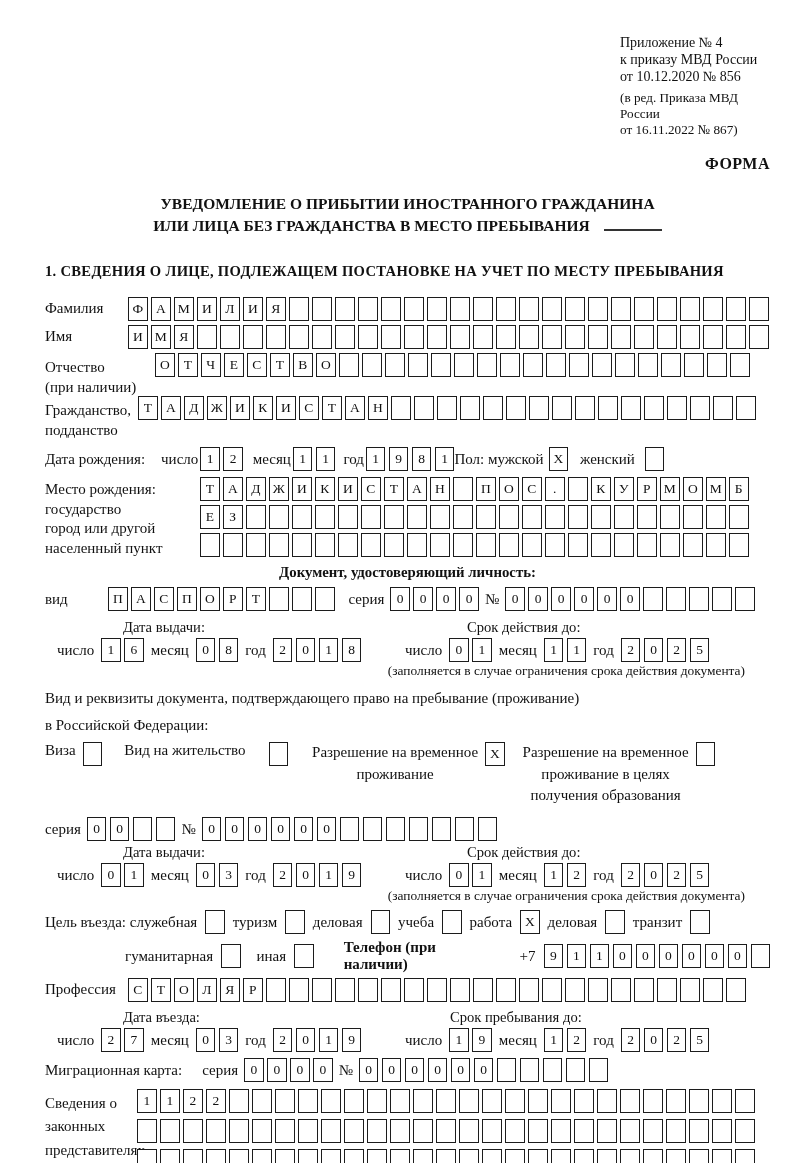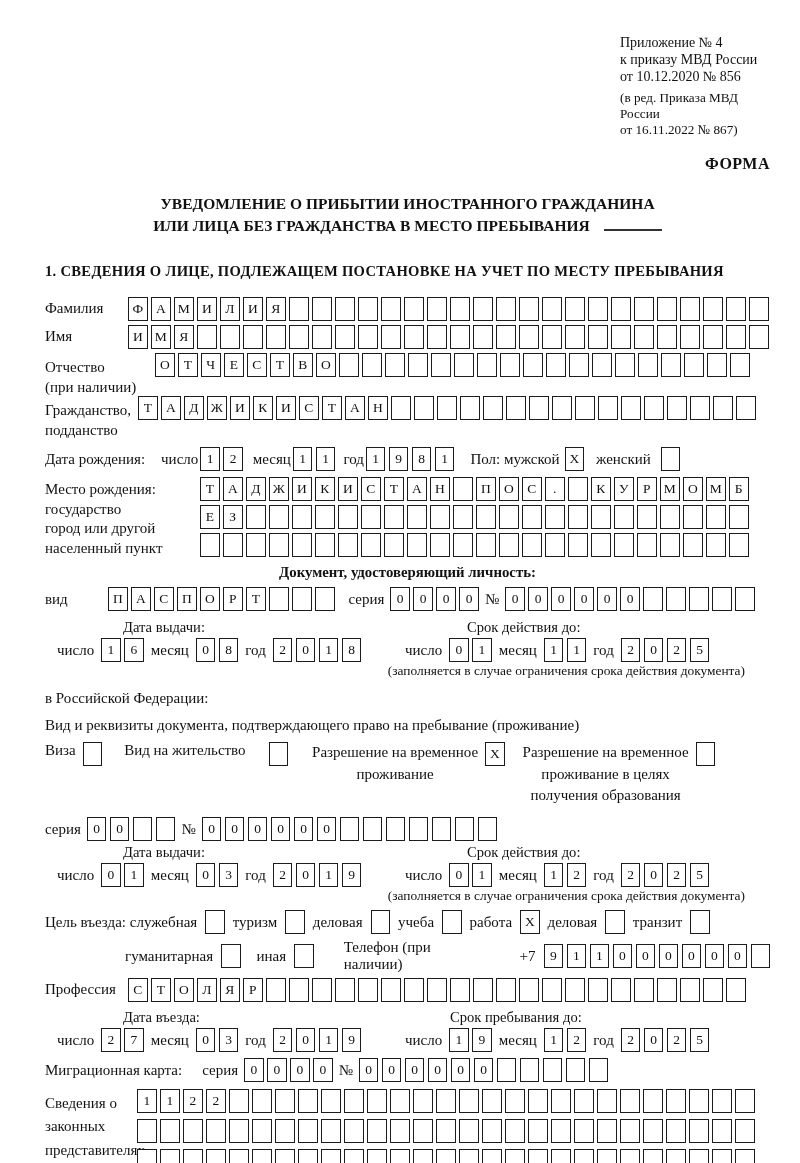--- a/index.html
+++ b/index.html
@@ -232,21 +232,21 @@
         <span class="cell">1</span>
         <span class="cell">1</span>
       </span>
     <span class="dlbl" style="margin-left:6px;">год</span>
     <span class="cells">
         <span class="cell">1</span>
         <span class="cell">9</span>
         <span class="cell">8</span>
         <span class="cell">1</span>
       </span>
-    <span style="margin-left:16px;">Пол: мужской</span>
+    <span style="margin-left:0;">Пол: мужской</span>
     <span class="cbx" style="margin-left:5px;">X</span>
     <span style="margin-left:12px;">женский</span>
     <span class="cbx" style="margin-left:10px;"></span>
   </div>
 
   <div class="row" style="margin-bottom:2px;">
     <span class="lbl w155 stack" style="line-height:1.3;justify-content:flex-end;">
       <span>Место рождения:</span>
       <span>государство</span>
       <span>город или другой</span>
@@ -413,22 +413,22 @@
           <span class="cell">2</span>
           <span class="cell">0</span>
           <span class="cell">2</span>
           <span class="cell">5</span>
         </span>
     </span>
   </div>
   <div class="note">(заполняется в случае ограничения срока действия документа)</div>
 
   <div class="intro">
+    <div>Вид и реквизиты документа, подтверждающего право на пребывание (проживание)</div>
     <div>в Российской Федерации:</div>
-    <div>Вид и реквизиты документа, подтверждающего право на пребывание (проживание)</div>
   </div>
 
   <div class="opt-row">
     <span class="opt">
       <span>Виза</span>
       <span class="cbx"></span>
     </span>
     <span class="opt" style="margin-left:22px;">
       <span>Вид на жительство</span>
       <span class="cbx" style="margin-left:16px;"></span>
@@ -537,21 +537,21 @@
     <span class="cbx"></span>
     <span>транзит</span>
     <span class="cbx"></span>
   </div>
 
   <div class="purpose-row">
     <span class="indent80">гуманитарная</span>
     <span class="cbx"></span>
     <span style="margin-left:8px;">иная</span>
     <span class="cbx"></span>
-    <span style="margin-left:22px;">Телефон (при наличии)</span>
+    <span style="margin-left:22px;font-weight:bold;">Телефон (при наличии)</span>
     <span style="margin-left:22px;">+7</span>
     <span class="cells">
         <span class="cell">9</span>
         <span class="cell">1</span>
         <span class="cell">1</span>
         <span class="cell">0</span>
         <span class="cell">0</span>
         <span class="cell">0</span>
         <span class="cell">0</span>
         <span class="cell">0</span>

